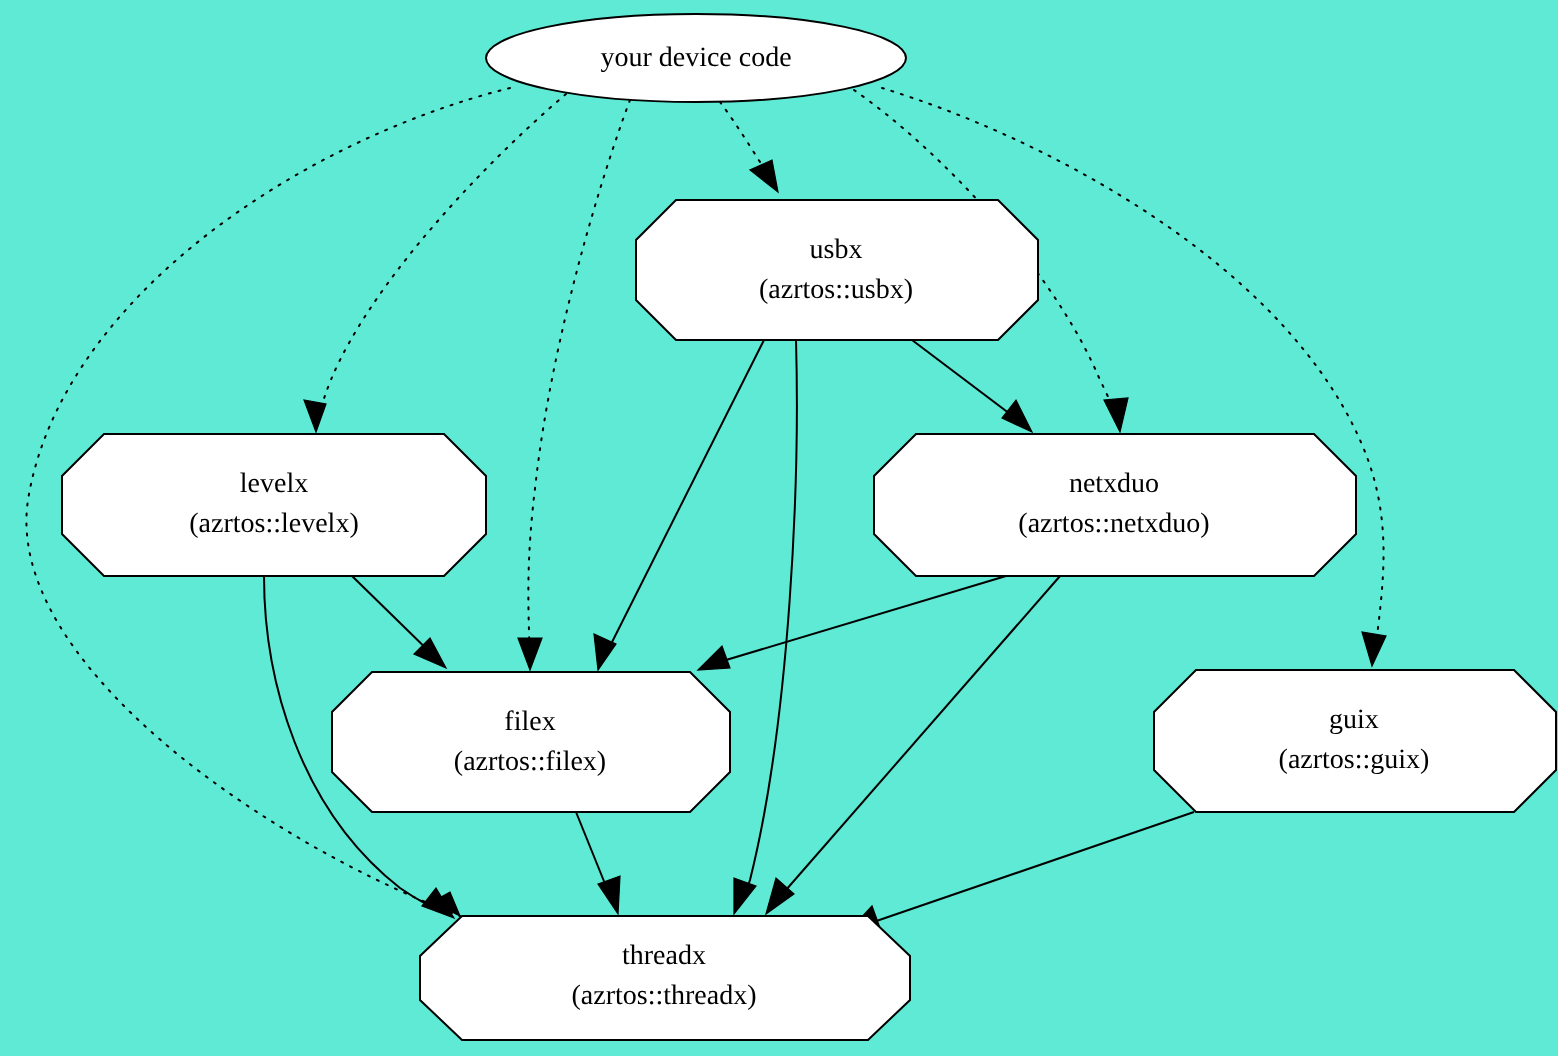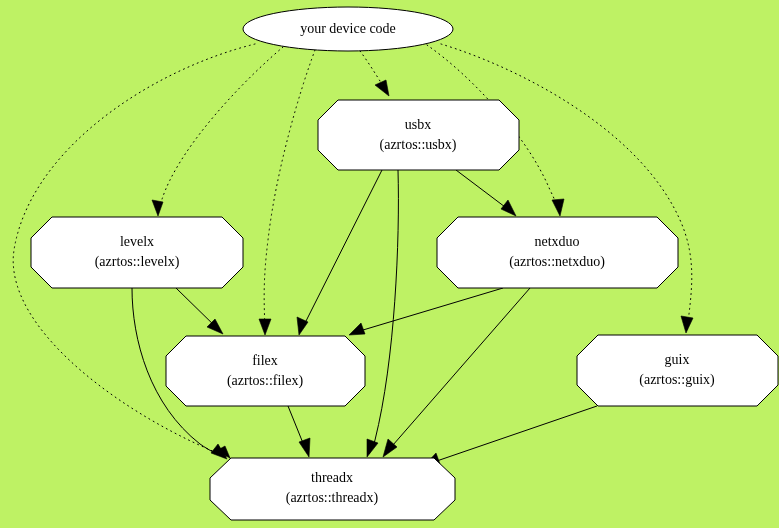--- a/index.html
+++ b/index.html
@@ -4,21 +4,21 @@
 <style>
   html, body {
     margin: 0;
     padding: 0;
     background: #ffffff;
   }
   #canvas {
     position: relative;
     width: 779px;
     height: 528px;
-    background: #bef264;
+    background: #5eead4;
     overflow: hidden;
     font-family: "Liberation Serif", "DejaVu Serif", serif;
   }
   svg.graph {
     display: block;
     width: 779px;
     height: 528px;
   }
   .node-shape {
     fill: #ffffff;

